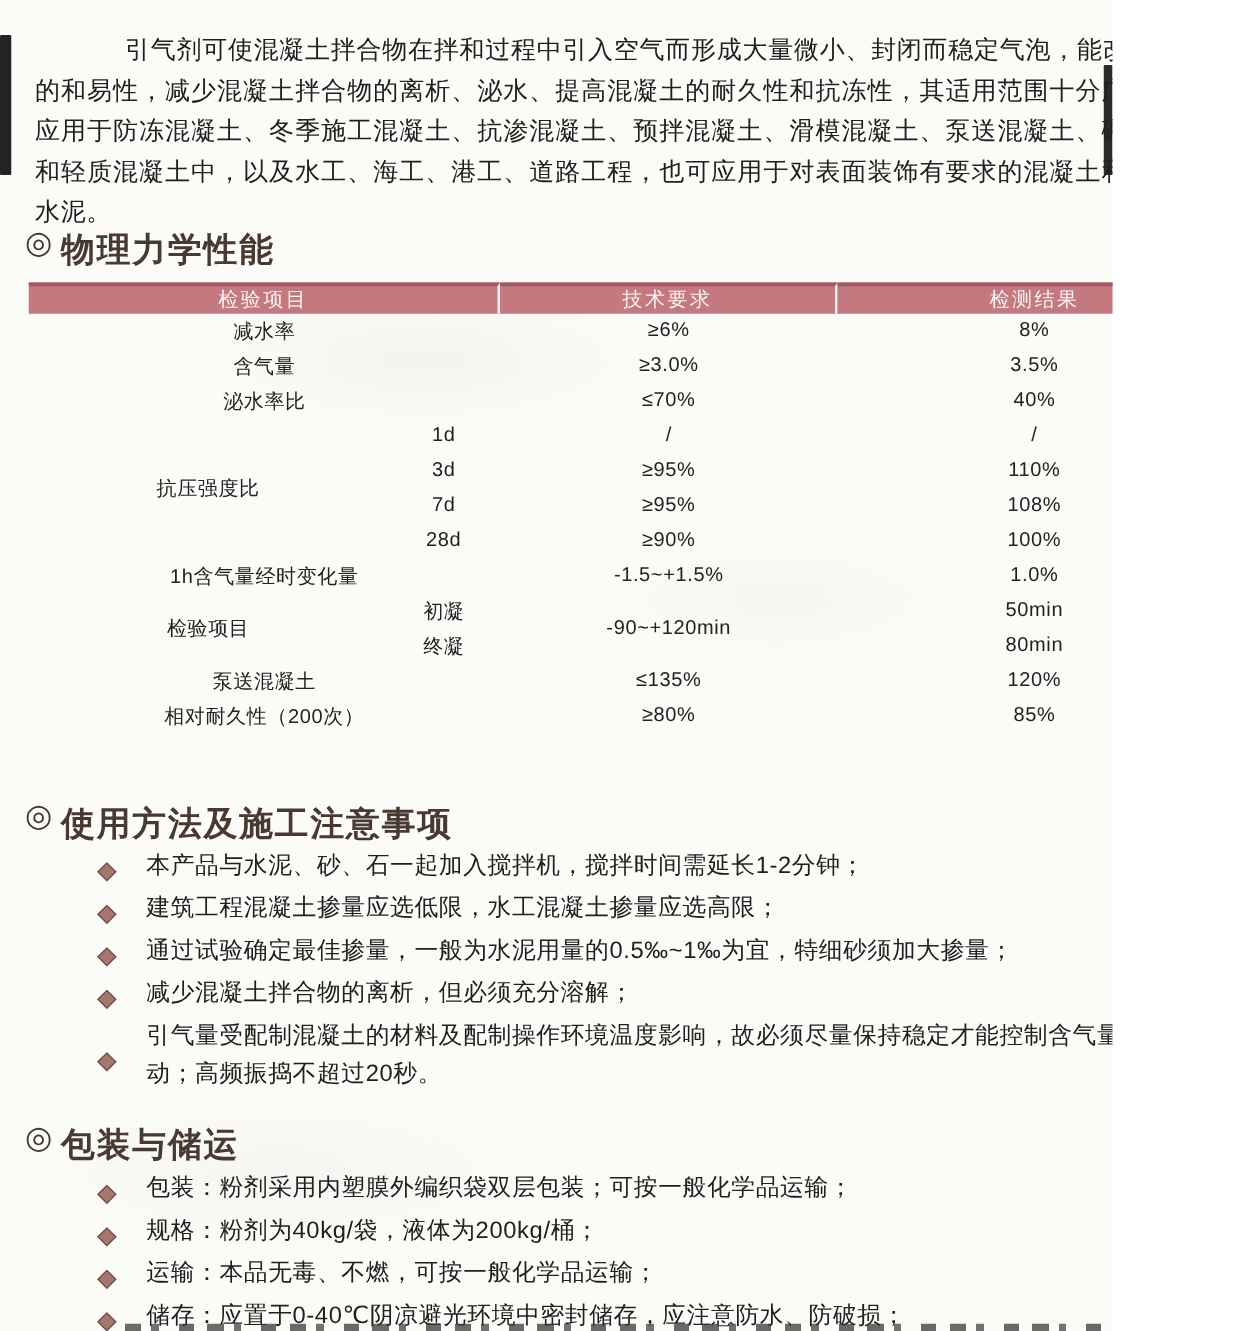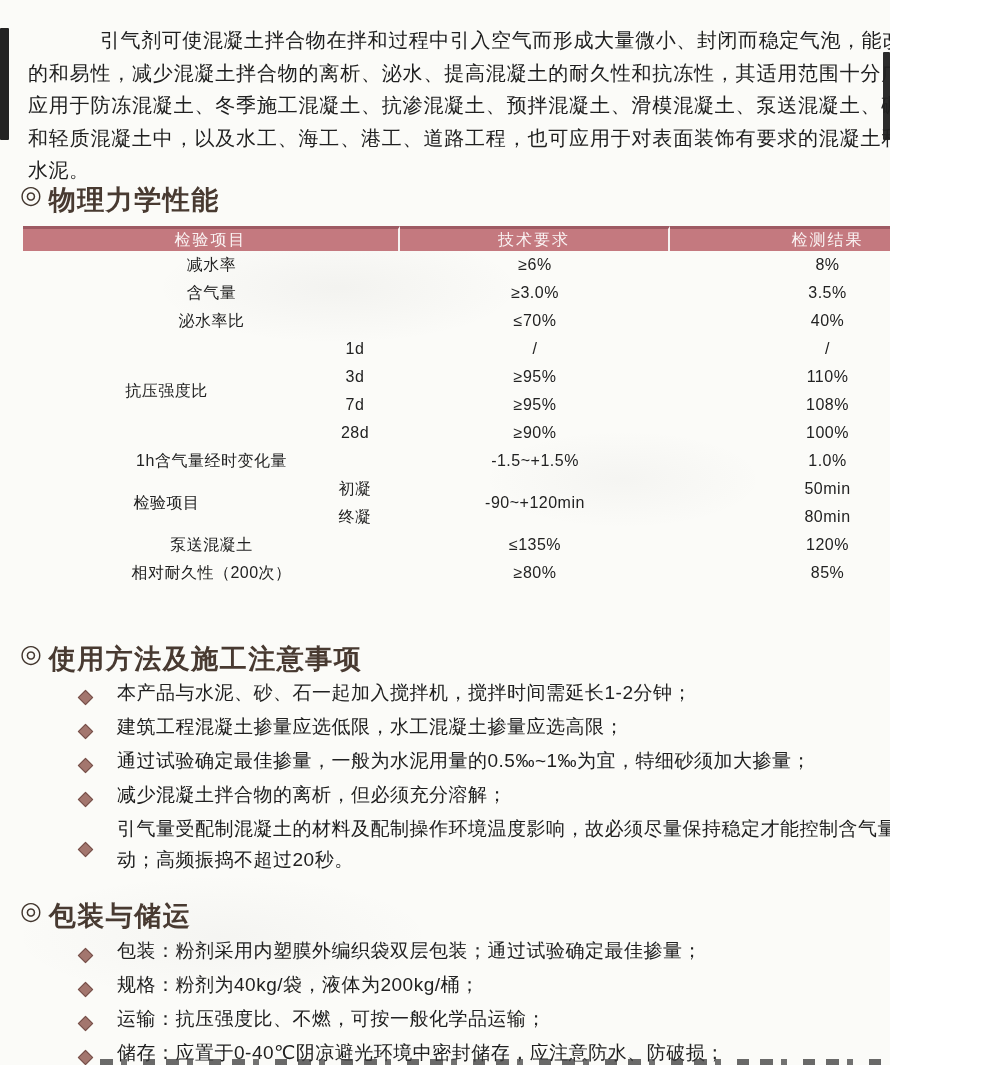--- a/index.html
+++ b/index.html
@@ -160,29 +160,29 @@
   </ul>
 
   <div class="sec-head" id="head-pack">
     <span class="marker">◎</span>
     <span class="txt">包装与储运</span>
   </div>
 
   <ul class="blist" id="pack-list">
     <li>
       <span class="diamond"></span>
-      <span class="btxt">包装：粉剂采用内塑膜外编织袋双层包装；通过试验确定最佳掺量；</span>
+      <span class="btxt">包装：粉剂采用内塑膜外编织袋双层包装；可按一般化学品运输；</span>
     </li>
     <li>
       <span class="diamond"></span>
       <span class="btxt">规格：粉剂为40kg/袋，液体为200kg/桶；</span>
     </li>
     <li>
       <span class="diamond"></span>
-      <span class="btxt">运输：抗压强度比、不燃，可按一般化学品运输；</span>
+      <span class="btxt">运输：本品无毒、不燃，可按一般化学品运输；</span>
     </li>
     <li>
       <span class="diamond"></span>
       <span class="btxt">储存：应置于0-40℃阴凉避光环境中密封储存，应注意防水、防破损；</span>
     </li>
   </ul>
 
   <div class="clipped-line"></div>
 </div>
 

